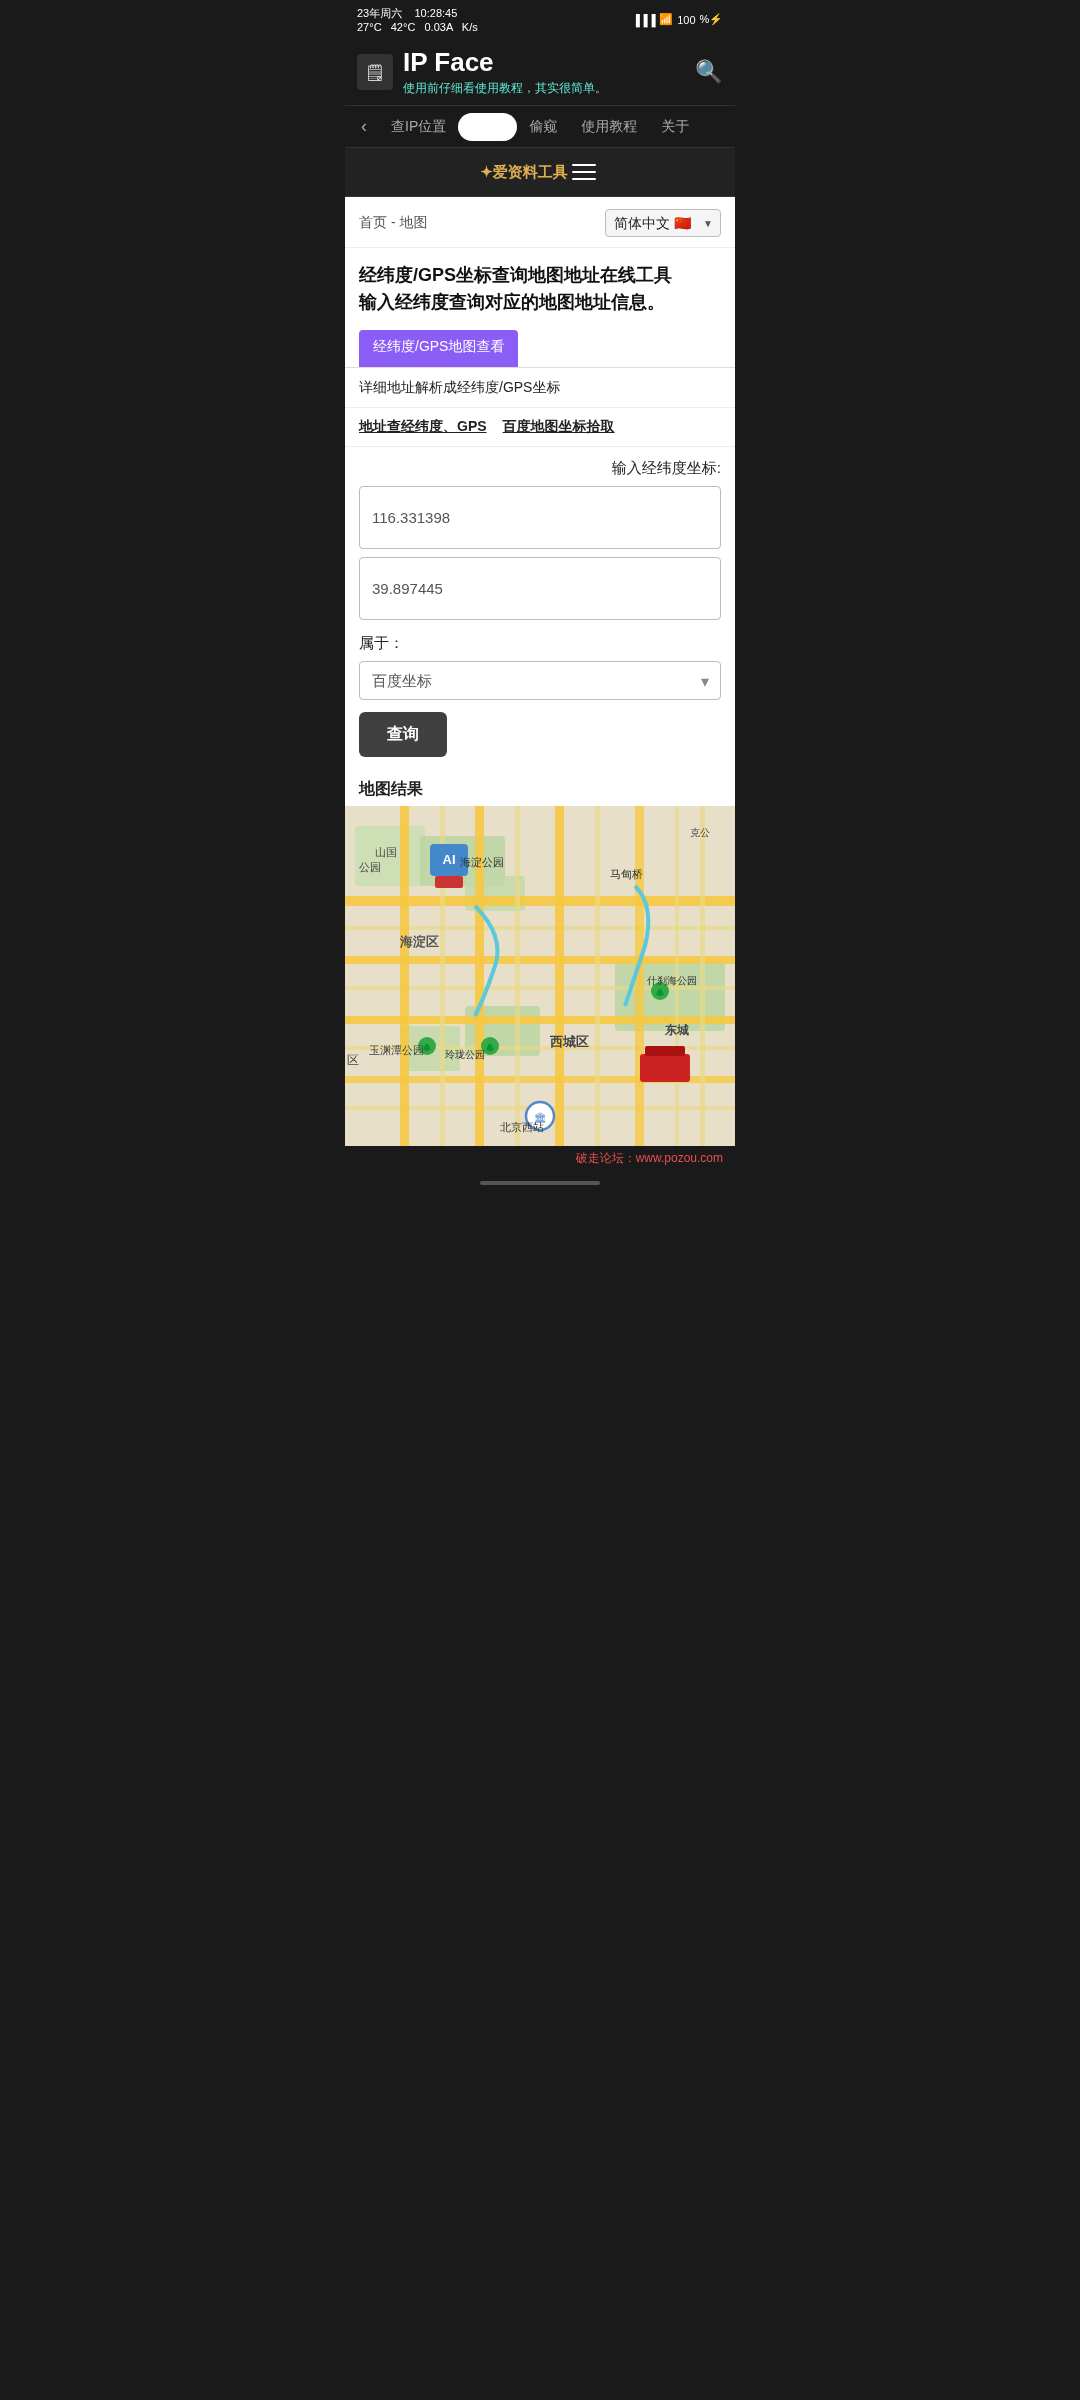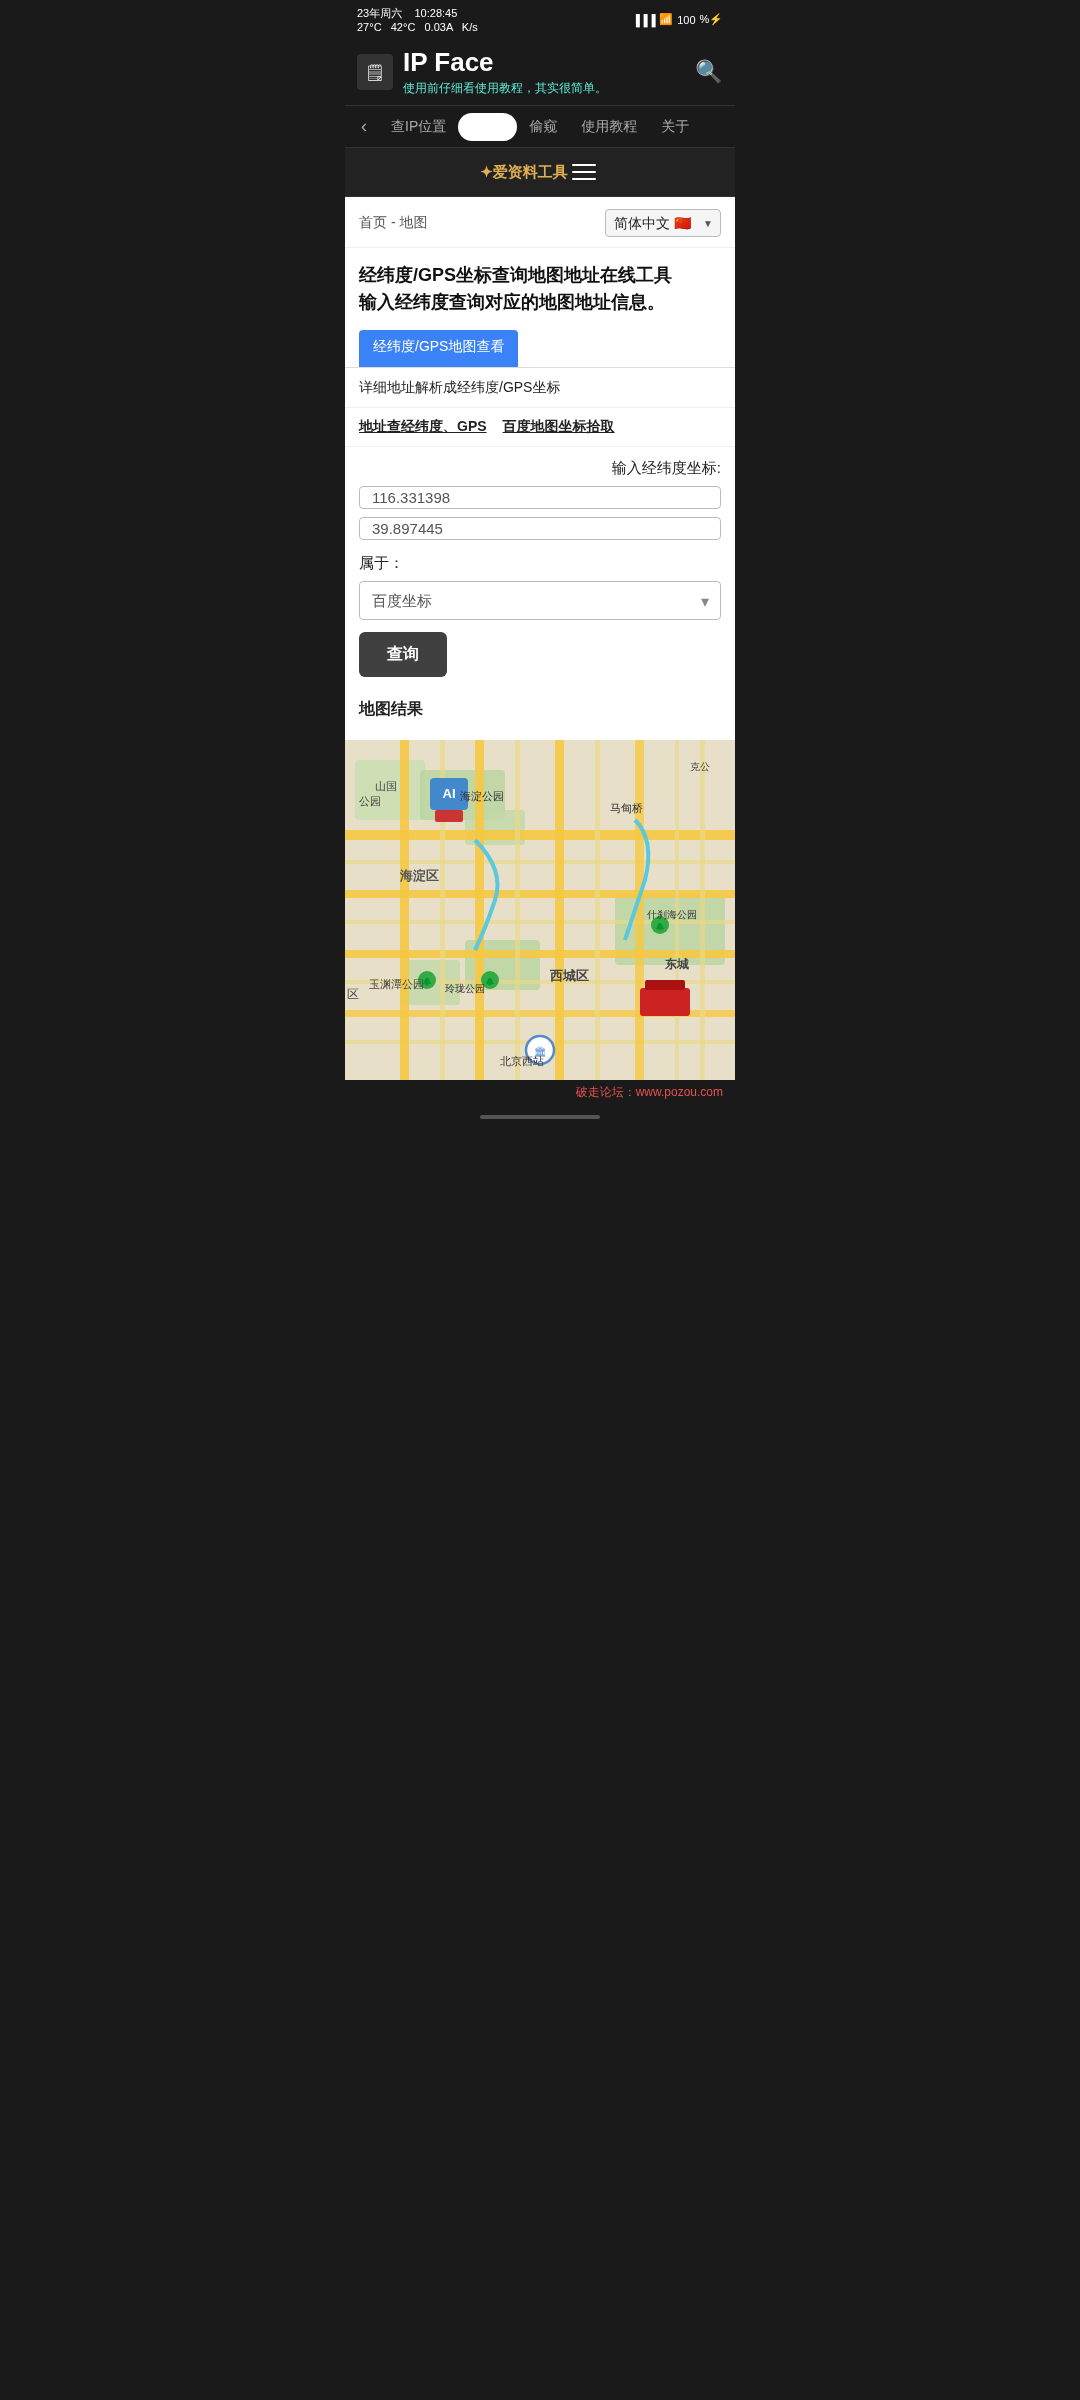--- a/index.html
+++ b/index.html
@@ -158,21 +158,21 @@
     }
     .sub-tab {
       padding: 8px 14px;
       font-size: 14px;
       cursor: pointer;
       color: #555;
       border-bottom: 3px solid transparent;
       white-space: nowrap;
     }
     .sub-tab.active {
-      background: #3b82f6;
+      background: #8b5cf6;
       color: #fff;
       border-radius: 4px 4px 0 0;
     }
 
     
     .tool-links-row {
       padding: 10px 14px;
       display: flex;
       gap: 16px;
       border-bottom: 1px solid #eee;
@@ -192,21 +192,21 @@
     .form-label {
       font-size: 15px;
       color: #222;
       margin-bottom: 8px;
       text-align: right;
     }
     .form-input {
       width: 100%;
       border: 1.5px solid #bbb;
       border-radius: 4px;
-      padding: 2px 12px;
+      padding: 22px 12px;
       font-size: 15px;
       color: #555;
       background: #fff;
       margin-bottom: 8px;
       outline: none;
     }
 
     .belongs-label {
       font-size: 15px;
       color: #222;
@@ -246,21 +246,21 @@
       padding: 12px 28px;
       font-size: 16px;
       cursor: pointer;
       font-weight: bold;
     }
 
     .map-result-label {
       font-size: 16px;
       font-weight: bold;
       color: #222;
-      padding: 10px 14px 20px;
+      padding: 10px 14px 6px;
     }
 
     
     .map-container {
       width: 100%;
       height: 340px;
       background: #e8e0d0;
       position: relative;
       overflow: hidden;
     }

